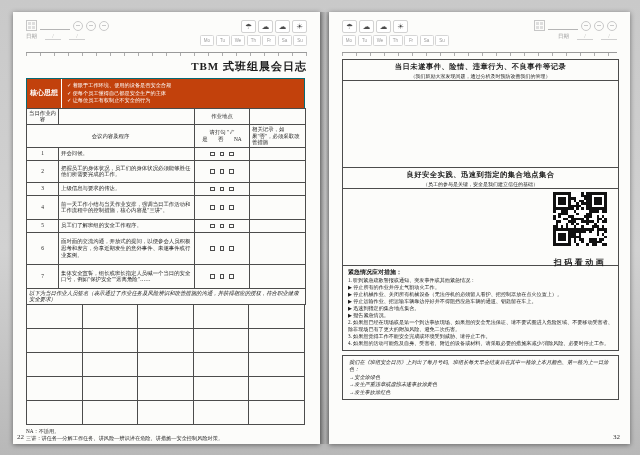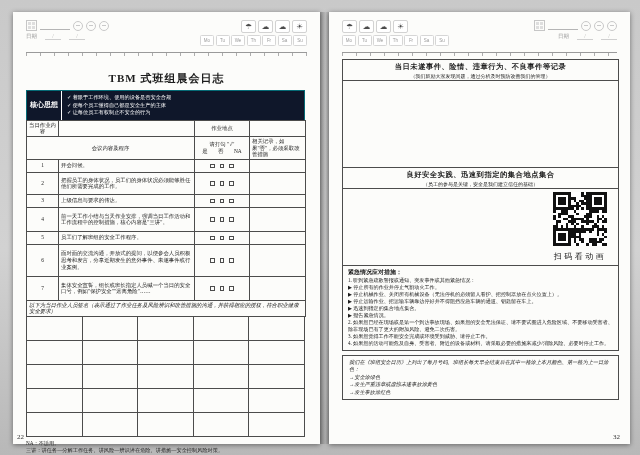--- a/index.html
+++ b/index.html
@@ -32,22 +32,22 @@
   .wrow{display:flex;gap:2px;}
   .wbox{width:13px;height:11px;border:1px solid #d2d2d2;border-radius:2px;text-align:center;
     font-size:7.5px;line-height:11px;color:#4a4a4a;background:#fff;}
   .drow{display:flex;gap:1.5px;}
   .daybox{width:12px;height:9px;border:1px solid #d6d6d6;border-radius:1.5px;text-align:center;
     font-size:4.5px;line-height:9px;color:#9b9b9b;font-family:"Liberation Sans",sans-serif;background:#fff;}
   .ruler{margin-top:2px;border-top:1px solid #9a9a9a;height:3px;
     background:repeating-linear-gradient(90deg,#adadad 0 1px,transparent 1px 14px);}
 
   
-  .title{font-size:11px;font-weight:bold;text-align:center;letter-spacing:1px;margin:15px 0 4px;}
-  .principles{display:flex;background:#0f172a;border:1px solid #056a75;color:#fff;width:279px;box-sizing:border-box;}
+  .title{font-size:11px;font-weight:bold;text-align:right;letter-spacing:1px;margin:3px 0 4px;}
+  .principles{display:flex;background:#c2410c;border:1px solid #056a75;color:#fff;width:279px;box-sizing:border-box;}
   .p-label{width:30px;border-right:1px solid #fff;display:flex;align-items:center;justify-content:center;
     text-align:center;font-weight:bold;font-size:7px;line-height:8.5px;padding:2px;}
   .p-items{flex:1;padding:3px 5px;font-size:5.2px;line-height:7.6px;}
   table.main{border-collapse:collapse;width:279px;table-layout:fixed;margin-top:-1px;}
   table.main td{border:1px solid #4c4c4c;font-size:5.4px;line-height:6.6px;padding:1px 2px;
     vertical-align:middle;overflow:hidden;}
   .ctr{text-align:center;}
   .num{text-align:center;font-size:6px;}
   .cb{display:inline-block;width:4.5px;height:4.5px;border:1px solid #4c4c4c;margin:0 2.5px;vertical-align:middle;box-sizing:border-box;}
   .chkopts{display:flex;justify-content:space-around;margin-top:1px;}
@@ -59,21 +59,21 @@
   .pnL{left:4px;} .pnR{right:10px;}
 
   
   .sec{border:1px solid #4c4c4c;margin-top:-1px;box-sizing:border-box;width:277px;}
   .sec-head{text-align:center;padding:2px 2px 1px;border-bottom:1px solid #4c4c4c;}
   .sec-title{font-size:7.3px;font-weight:bold;letter-spacing:.5px;}
   .sec-sub{font-size:5px;margin-top:1px;color:#222;}
   .bodyA{height:86px;}
   .bodyB{height:76px;position:relative;}
   .qrwrap{position:absolute;right:10px;top:3px;width:56px;text-align:center;}
-  .qrcaption{font-weight:normal;font-size:8px;letter-spacing:2.5px;margin-top:1px;}
+  .qrcaption{font-weight:bold;font-size:8px;letter-spacing:2.5px;margin-top:7px;}
   .emer{padding:3px 5px;font-size:5.1px;line-height:7px;}
   .em-h{font-weight:bold;font-size:6px;margin-bottom:1px;}
   .cal{margin-top:4px;border:1px solid #4c4c4c;box-sizing:border-box;width:277px;
     padding:3px 6px;font-style:italic;font-size:5.2px;line-height:7.4px;}
 </style>
 </head>
 <body>
 
 <div class="page" id="pageL">
   <div class="inner">

